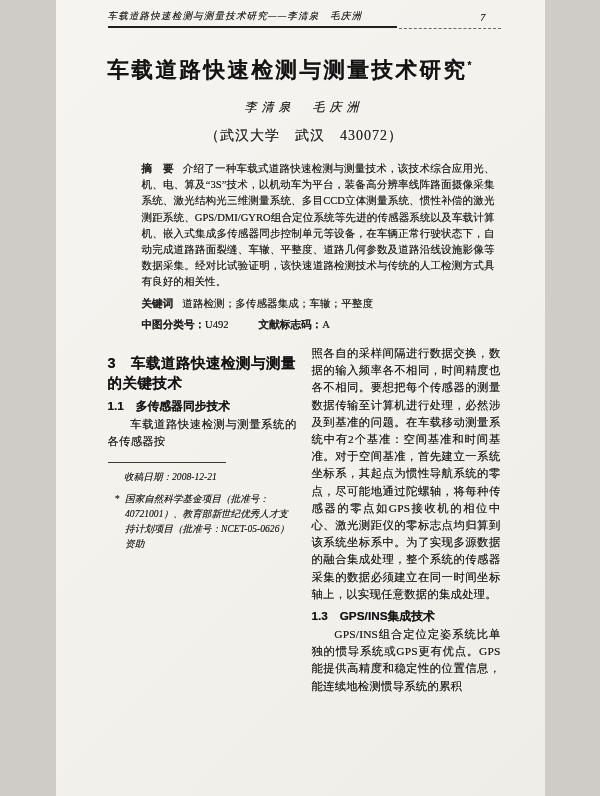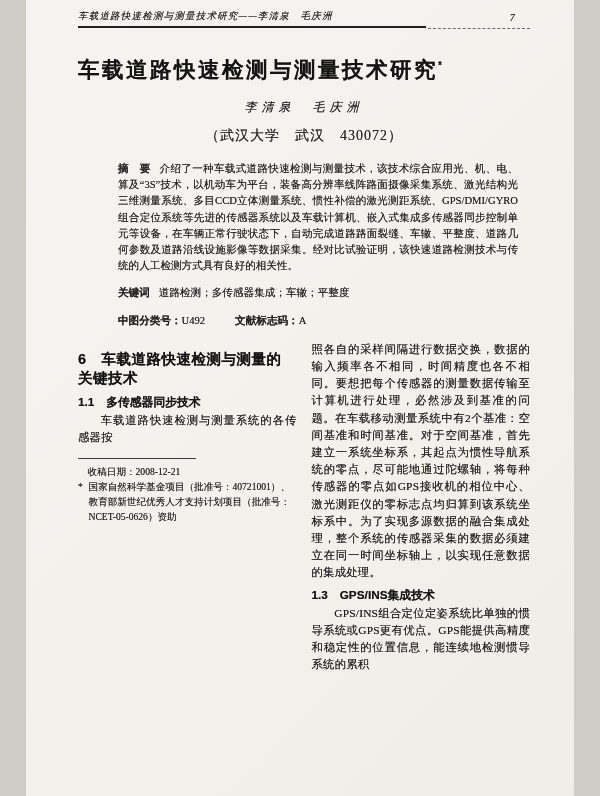--- a/index.html
+++ b/index.html
@@ -1,18 +1,18 @@
 <!DOCTYPE html>
 <html><head>
 <meta charset="utf-8">
 <style>
   html,body{margin:0;padding:0;background:#cfccc7;}
   .page{
     position:relative;
-    width:548px;height:796px;
+    width:489px;height:796px;
     box-sizing:border-box;
     margin:0 auto;
     background:linear-gradient(135deg,#f6f4f0 0%,#f3f1ec 55%,#efede8 100%);
     color:#1b1b1b;
     padding:10px 44px 0 52px;
     overflow:hidden;
     font-family:"Liberation Serif","DejaVu Serif",serif;
     text-shadow:0 0 0.5px rgba(25,25,25,.65);
   }
   
@@ -23,37 +23,37 @@
   .rule-solid{flex:1;height:2px;background:#202020;}
   .rule-dashed{width:102px;height:0;border-top:1px dashed #6b6b6b;margin-left:2px;transform:translateY(1px);}
   
   h1.title{margin:27px 0 0;font-family:"Liberation Sans","DejaVu Sans",sans-serif;
     font-weight:bold;font-size:21.5px;letter-spacing:2.5px;color:#141414;}
   .title-mark{font-size:10px;}
   .authors{margin-top:15px;text-align:center;font-size:12px;letter-spacing:5px;font-style:italic;color:#242424;}
   .affiliation{margin-top:11px;text-align:center;font-size:14px;letter-spacing:1px;color:#2a2a2a;}
   
   .abstract{margin:15px 2px 0 30px;font-size:10.6px;line-height:16.2px;text-align:justify;color:#222;}
-  .abstract p{margin:10px;}
+  .abstract p{margin:4px;}
   .lbl{font-family:"Liberation Sans","DejaVu Sans",sans-serif;font-weight:bold;margin-right:9px;}
   .clc-gap{display:inline-block;width:30px;}
   
   .columns{display:flex;gap:15px;margin-top:12px;}
   .col{flex:1;min-width:0;}
   .body-p{margin:0;font-size:11.4px;line-height:17.2px;text-align:justify;letter-spacing:.2px;color:#1d1d1d;}
   .indent{text-indent:2em;}
   sup.cite{font-size:7.5px;}
   h2.sec{margin:9px 0 5px;font-family:"Liberation Sans","DejaVu Sans",sans-serif;
     font-weight:bold;font-size:14.5px;line-height:19.5px;color:#121212;letter-spacing:.5px;}
   h3.subsec{margin:5px 0 2px;font-family:"Liberation Sans","DejaVu Sans",sans-serif;
     font-weight:bold;font-size:11.8px;line-height:16px;color:#161616;}
   
   .footnote{margin-top:12px;font-size:9.6px;line-height:14.8px;color:#262626;}
   .fn-rule{width:118px;border-top:1px solid #3a3a3a;margin-bottom:6px;}
-  .fn-line{margin:0;text-indent:1em;}
+  .fn-line{margin:7px;text-indent:1em;font-style:italic;}
   .fn-line.hang{text-indent:0;padding-left:1.1em;position:relative;}
   .fn-line.hang::before{content:"";}
   .fn-star{position:absolute;left:0;top:0;}
 </style>
 </head>
 <body>
 
 <div class="page">
 
   <header>
@@ -74,21 +74,21 @@
 
   <section class="abstract">
     <p><span class="lbl">摘　要</span><span>介绍了一种车载式道路快速检测与测量技术，该技术综合应用光、机、电、算及“3S”技术，以机动车为平台，装备高分辨率线阵路面摄像采集系统、激光结构光三维测量系统、多目CCD立体测量系统、惯性补偿的激光测距系统、GPS/DMI/GYRO组合定位系统等先进的传感器系统以及车载计算机、嵌入式集成多传感器同步控制单元等设备，在车辆正常行驶状态下，自动完成道路路面裂缝、车辙、平整度、道路几何参数及道路沿线设施影像等数据采集。经对比试验证明，该快速道路检测技术与传统的人工检测方式具有良好的相关性。</span></p>
     <p><span class="lbl">关键词</span><span>道路检测；多传感器集成；车辙；平整度</span></p>
     <p><span class="lbl" style="margin-right:0">中图分类号：</span><span>U492</span><span class="clc-gap"></span><span class="lbl" style="margin-right:0">文献标志码：</span><span>A</span></p>
   </section>
 
   <div class="columns">
 
     <div class="col">
-      <h2 class="sec">6　车载道路快速检测与测量的关键技术</h2>
+      <h2 class="sec">3　车载道路快速检测与测量的关键技术</h2>
       <h3 class="subsec">1.1　多传感器同步技术</h3>
       <p class="body-p indent">车载道路快速检测与测量系统的各传感器按</p>
       <div class="footnote">
         <div class="fn-rule"></div>
         <p class="fn-line">收稿日期：2008-12-21</p>
         <p class="fn-line hang"><span class="fn-star">*</span><span>国家自然科学基金项目（批准号：40721001）、教育部新世纪优秀人才支持计划项目（批准号：NCET-05-0626）资助</span></p>
       </div>
     </div>
 
     <div class="col">

